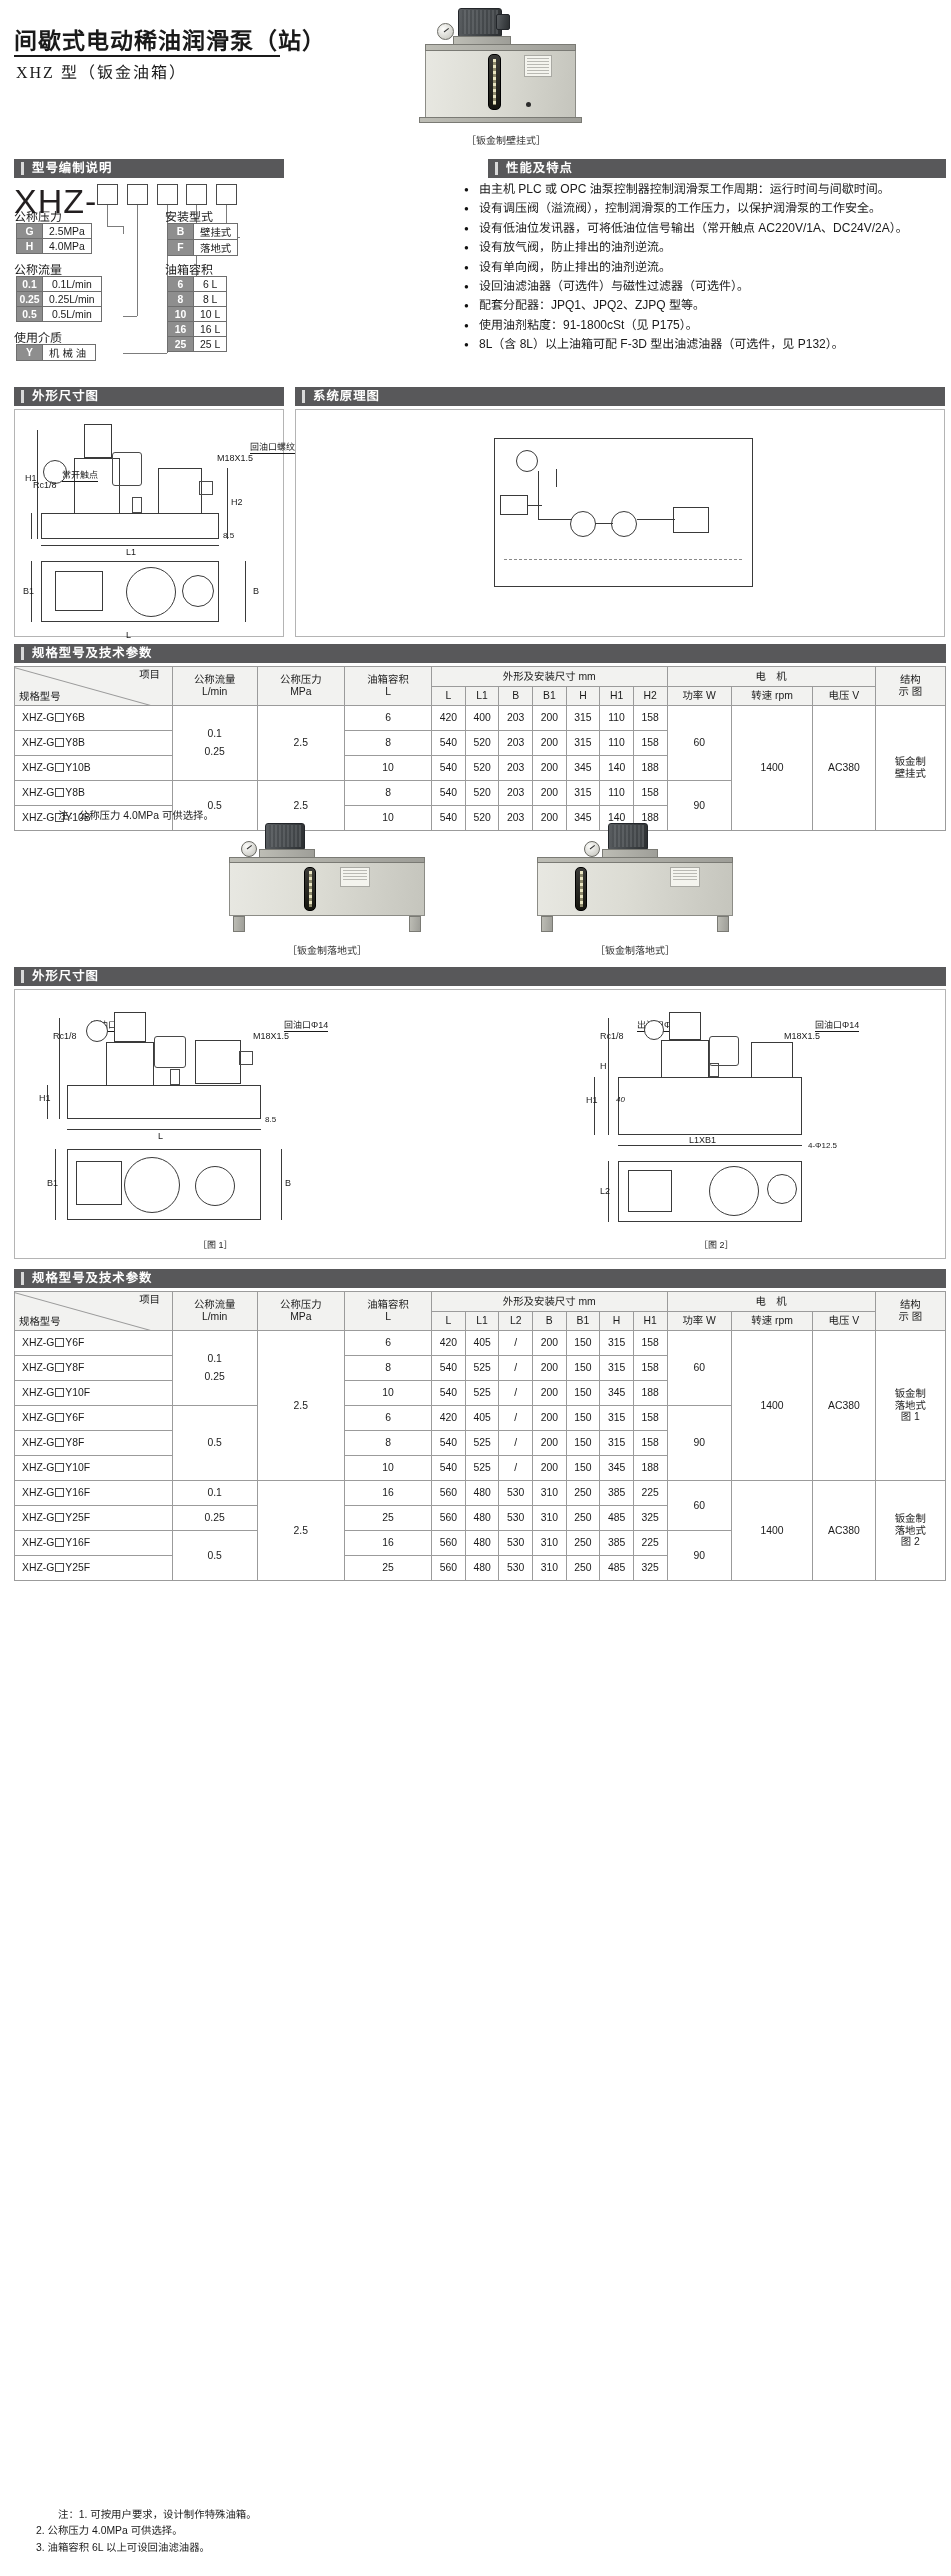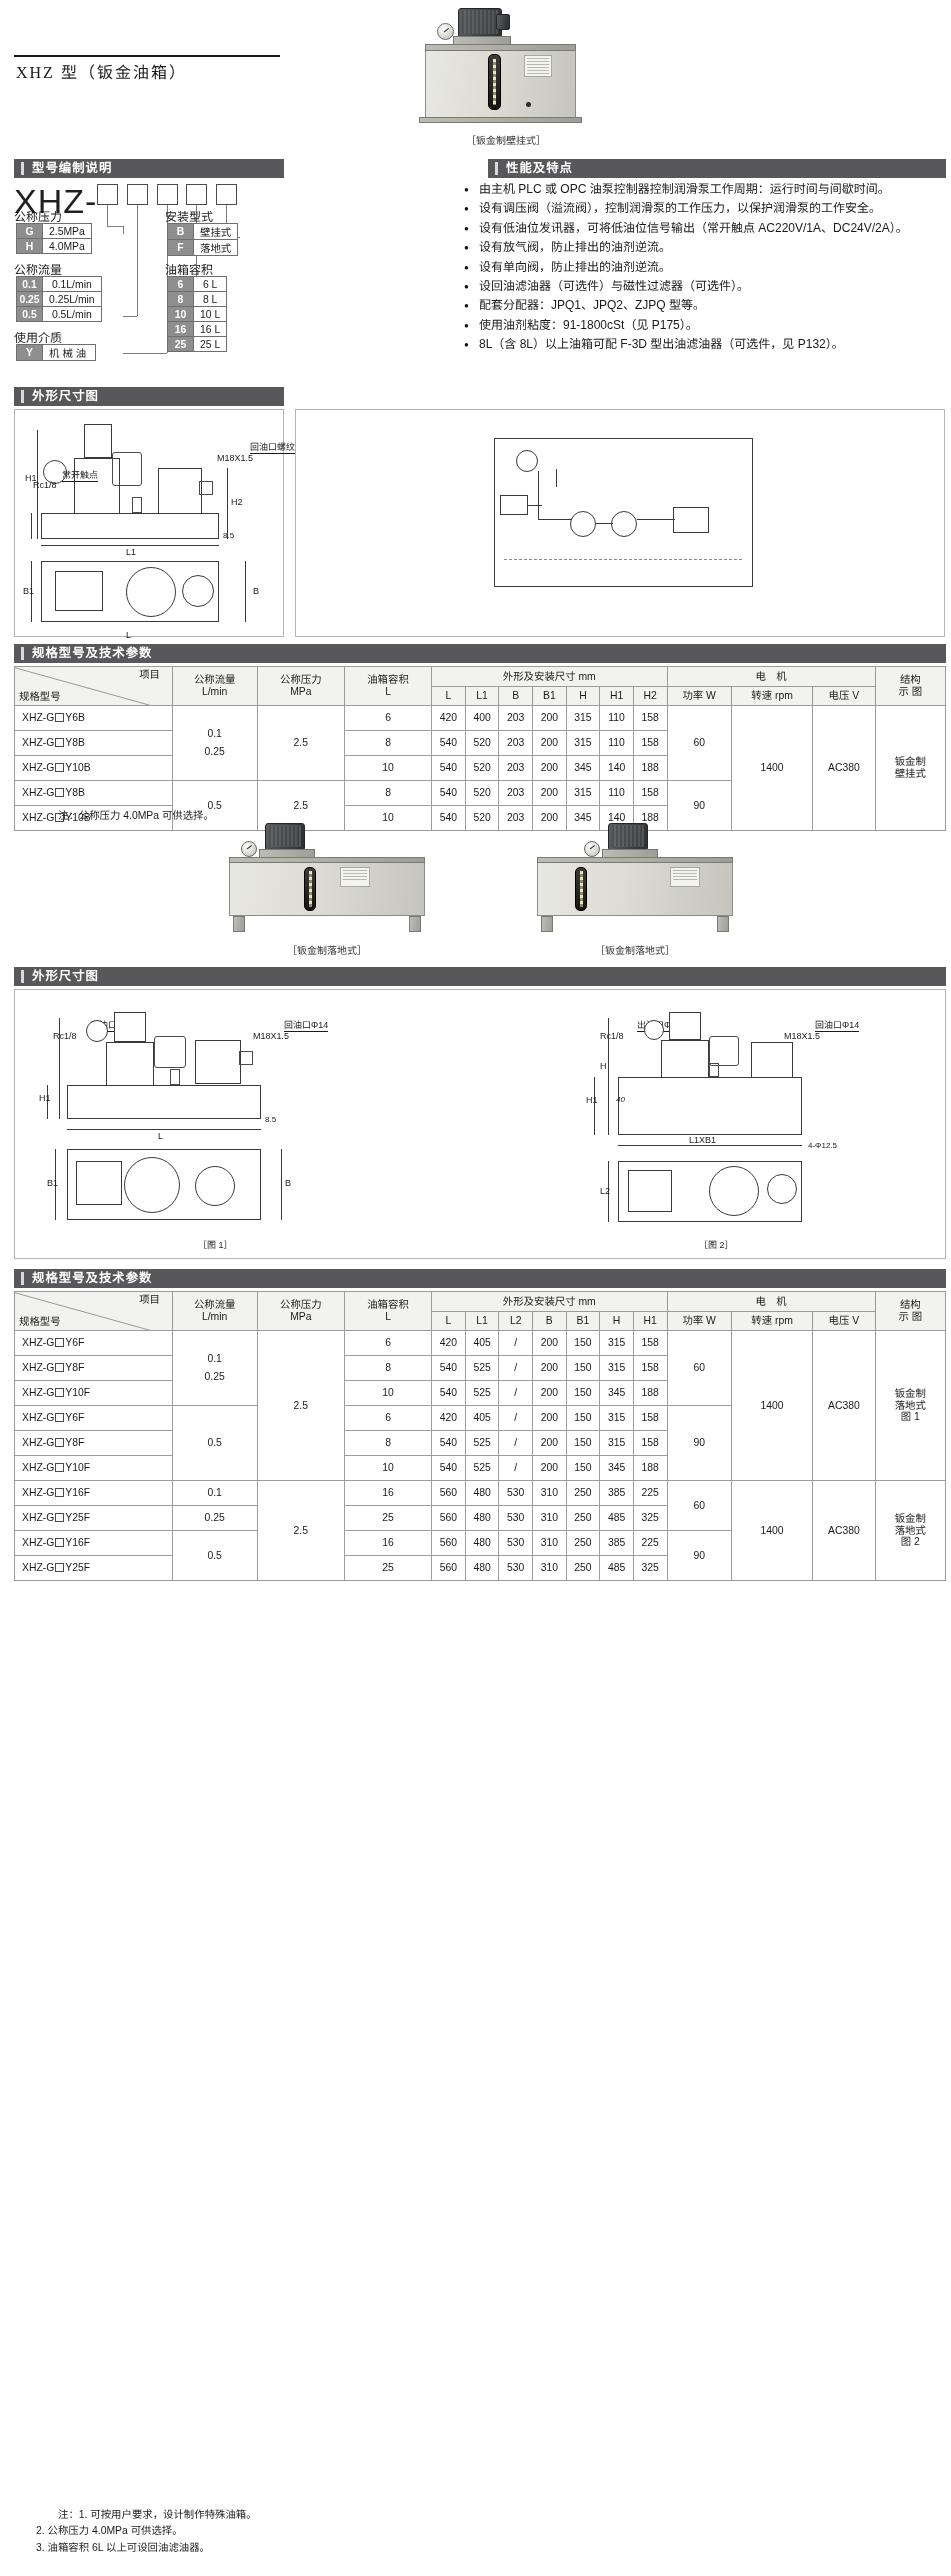--- a/index.html
+++ b/index.html
@@ -123,20 +123,21 @@
   .mdl { text-align:left !important; padding-left:7px !important; white-space:nowrap; }
   .mdl .sq { display:inline-block; width:9px; height:9px; border:1px solid #4a4a4a; vertical-align:-1px; margin:0 1px; }
   .note { position:absolute; font-size:10.4px; color:#1a1a1a; line-height:15px;padding-left:44px; }
   .note-ind { padding-left:22px; }
 </style>
 </head>
 <body>
 
 <div class="page">
 
+  <div class="doc-title">间歇式电动稀油润滑泵（站）</div>
   <div class="title-rule"></div>
   <div class="doc-subtitle">XHZ 型（钣金油箱）</div>
 
   <div class="hero-wrap">
     <div class="motor" style="left:61px; top:0px; width:44px; height:30px;"></div>
     <div class="motor-fin" style="left:65px; top:2px; width:36px; height:24px; opacity:.55;"></div>
     <div class="motor" style="left:99px; top:6px; width:14px; height:16px; border-radius:2px;"></div>
     <div class="gauge" style="left:40px; top:15px; width:17px; height:17px;"></div>
     <div class="tank-dark" style="left:56px; top:28px; width:58px; height:10px;"></div>
     <div class="tank" style="left:28px; top:36px; width:151px; height:77px;"></div>
@@ -305,20 +306,21 @@
     <div class="circ" style="left:111px; top:157px; width:50px; height:50px;"></div>
     <div class="box-o" style="left:40px; top:161px; width:48px; height:40px;"></div>
     <div class="circ" style="left:167px; top:165px; width:32px; height:32px;"></div>
     <div class="ln" style="left:16px; top:151px; width:1px; height:61px;"></div>
     <div class="lbl" style="left:8px; top:176px;">B1</div>
     <div class="lbl" style="left:238px; top:176px;">B</div>
     <div class="ln" style="left:230px; top:151px; width:1px; height:61px;"></div>
     <div class="lbl" style="left:111px; top:220px;">L</div>
   </div>
 
+  <div class="sec-bar" style="left:295px; top:387px; width:650px;">系统原理图</div>
   <div class="frame" style="left:295px; top:409px; width:650px; height:228px;">
     <div class="ln" style="left:198px; top:28px; width:258px; height:1px;"></div>
     <div class="ln" style="left:198px; top:28px; width:1px; height:149px;"></div>
     <div class="ln" style="left:456px; top:28px; width:1px; height:149px;"></div>
     <div class="ln" style="left:198px; top:176px; width:258px; height:1px;"></div>
 
     <div class="circ" style="left:220px; top:40px; width:22px; height:22px;"></div>
     <div class="box-o" style="left:204px; top:85px; width:28px; height:20px;"></div>
     <div class="circ" style="left:274px; top:101px; width:26px; height:26px;"></div>
     <div class="circ" style="left:315px; top:101px; width:26px; height:26px;"></div>

